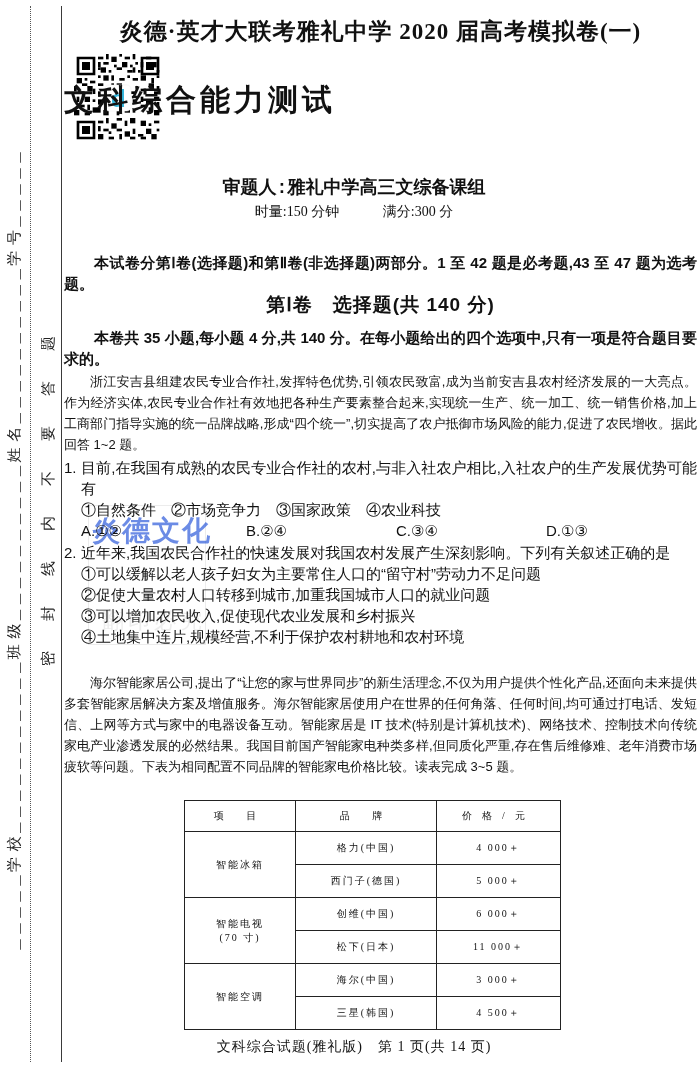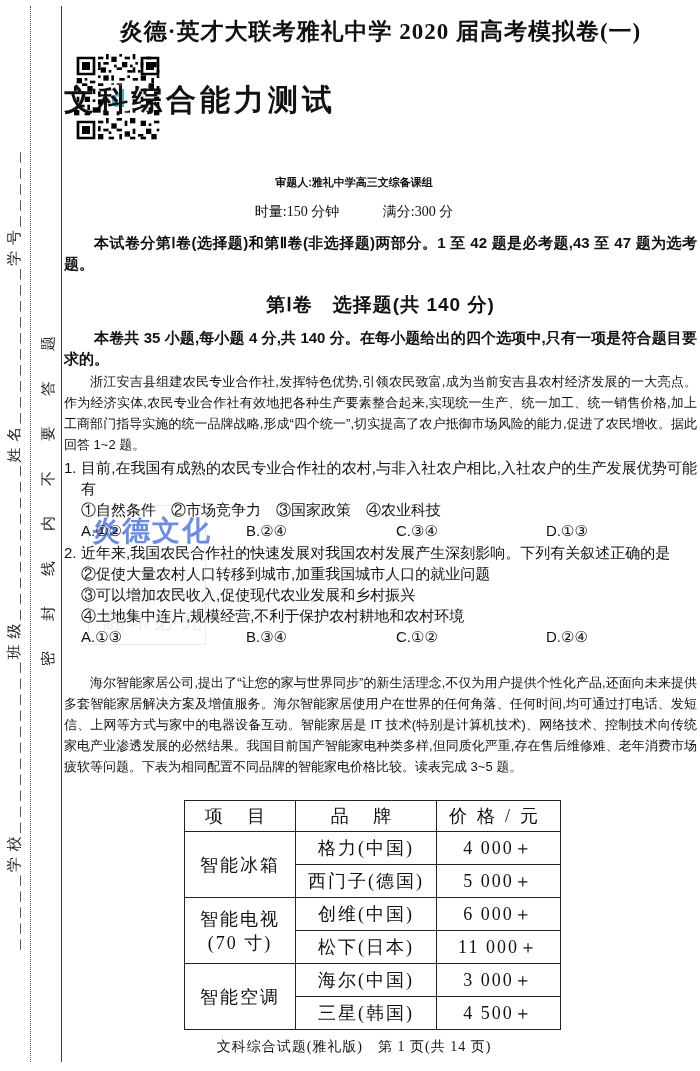--- a/index.html
+++ b/index.html
@@ -27,27 +27,27 @@
   
   .content{position:absolute;left:64px;top:0;width:633px;height:1000px;z-index:2;}
   .content>div{position:absolute;}
   .series-title{top:16px;width:100%;text-align:center;font-weight:900;
                 font-size:23px;letter-spacing:1px;font-family:"Liberation Serif",serif;}
   .qr{left:10px;top:54px;width:88px;height:88px;}
   .exam-title{top:80px;width:100%;text-align:left;font-size:30px;font-weight:800;
               letter-spacing:4px;font-family:"Liberation Sans",sans-serif;}
   .setters{top:150px;width:580px;text-align:center;font-size:15px;font-weight:bold;
            font-family:"Liberation Sans",sans-serif;}
-  .reviewers{top:175px;width:580px;text-align:center;font-size:11px;font-weight:bold;
-             font-family:Liberation Sans, sans-serif;}
+  .reviewers{top:175px;width:580px;text-align:center;font-size:18px;font-weight:bold;
+             font-family:Liberation Mono, monospace;}
   .time-line{top:203px;width:580px;text-align:center;font-size:14px;}
   .time-line span{margin:7px 20px;}
   .para-bold{font-family:"Liberation Sans",sans-serif;font-weight:bold;font-size:15px;
              line-height:21px;text-align:justify;text-indent:2em;width:633px;}
-  .intro{top:232px;}
+  .intro{top:252px;}
   .section-heading{top:292px;width:100%;text-align:center;font-size:19px;
                    font-weight:bold;letter-spacing:1px;
                    font-family:"Liberation Sans",sans-serif;}
   .rules{top:327px;}
   .passage{font-size:13px;line-height:21px;text-align:justify;text-indent:2em;
            width:633px;font-family:Liberation Sans, sans-serif;}
   .passage1{top:371px;}
   .passage2{top:672px;}
   .question{font-family:"Liberation Sans",sans-serif;font-size:15px;line-height:21px;
             width:633px;}
@@ -55,21 +55,21 @@
   .q-stem{position:relative;padding-left:17px;text-align:justify;}
   .q-num{position:absolute;left:0;top:0;}
   .q-items-line{padding-left:17px;}
   .q-item{padding-left:17px;}
   .q-options{padding-left:17px;display:flex;}
   .q-options span:nth-child(1){width:165px;}
   .q-options span:nth-child(2){width:150px;}
   .q-options span:nth-child(3){width:150px;}
   
   .table-wrap{top:800px;left:120px;}
-  table.price{border-collapse:collapse;font-size:18px;}
+  table.price{border-collapse:collapse;font-size:10px;}
   table.price td,table.price th{border:1px solid #222;text-align:center;
       vertical-align:middle;letter-spacing:2px;font-weight:normal;padding:0;}
   table.price{border:1.5px solid #111;}
   .col-item{width:110px;} .col-brand{width:140px;} .col-price{width:123px;}
   tr.t-head td{height:30px;letter-spacing:10px;}
   tr.t-row td{height:32px;}
   .footer{top:1038px;width:580px;text-align:center;font-size:14px;letter-spacing:1px;}
 </style>
 </head>
 <body>
@@ -232,29 +232,24 @@
         <span>C.③④</span>
         <span>D.①③</span>
       </div>
     </div>
 
     <div class="question q2">
       <div class="q-stem">
         <span class="q-num">2.</span>
         <span>近年来,我国农民合作社的快速发展对我国农村发展产生深刻影响。下列有关叙述正确的是</span>
       </div>
+      <div class="q-item">①可以缓解以老人孩子妇女为主要常住人口的“留守村”劳动力不足问题</div>
       <div class="q-item">②促使大量农村人口转移到城市,加重我国城市人口的就业问题</div>
       <div class="q-item">③可以增加农民收入,促使现代农业发展和乡村振兴</div>
       <div class="q-item">④土地集中连片,规模经营,不利于保护农村耕地和农村环境</div>
-      <div class="q-options">
-        <span>A.①③</span>
-        <span>B.③④</span>
-        <span>C.①②</span>
-        <span>D.②④</span>
-      </div>
     </div>
 
     <div class="passage passage2">海尔智能家居公司,提出了“让您的家与世界同步”的新生活理念,不仅为用户提供个性化产品,还面向未来提供多套智能家居解决方案及增值服务。海尔智能家居使用户在世界的任何角落、任何时间,均可通过打电话、发短信、上网等方式与家中的电器设备互动。智能家居是 IT 技术(特别是计算机技术)、网络技术、控制技术向传统家电产业渗透发展的必然结果。我国目前国产智能家电种类多样,但同质化严重,存在售后维修难、老年消费市场疲软等问题。下表为相同配置不同品牌的智能家电价格比较。读表完成 3~5 题。</div>
 
     <div class="table-wrap">
       <table class="price">
         <tbody>
             <tr class="t-head">
           <td class="col-item">项 目</td>
           <td class="col-brand">品 牌</td>

